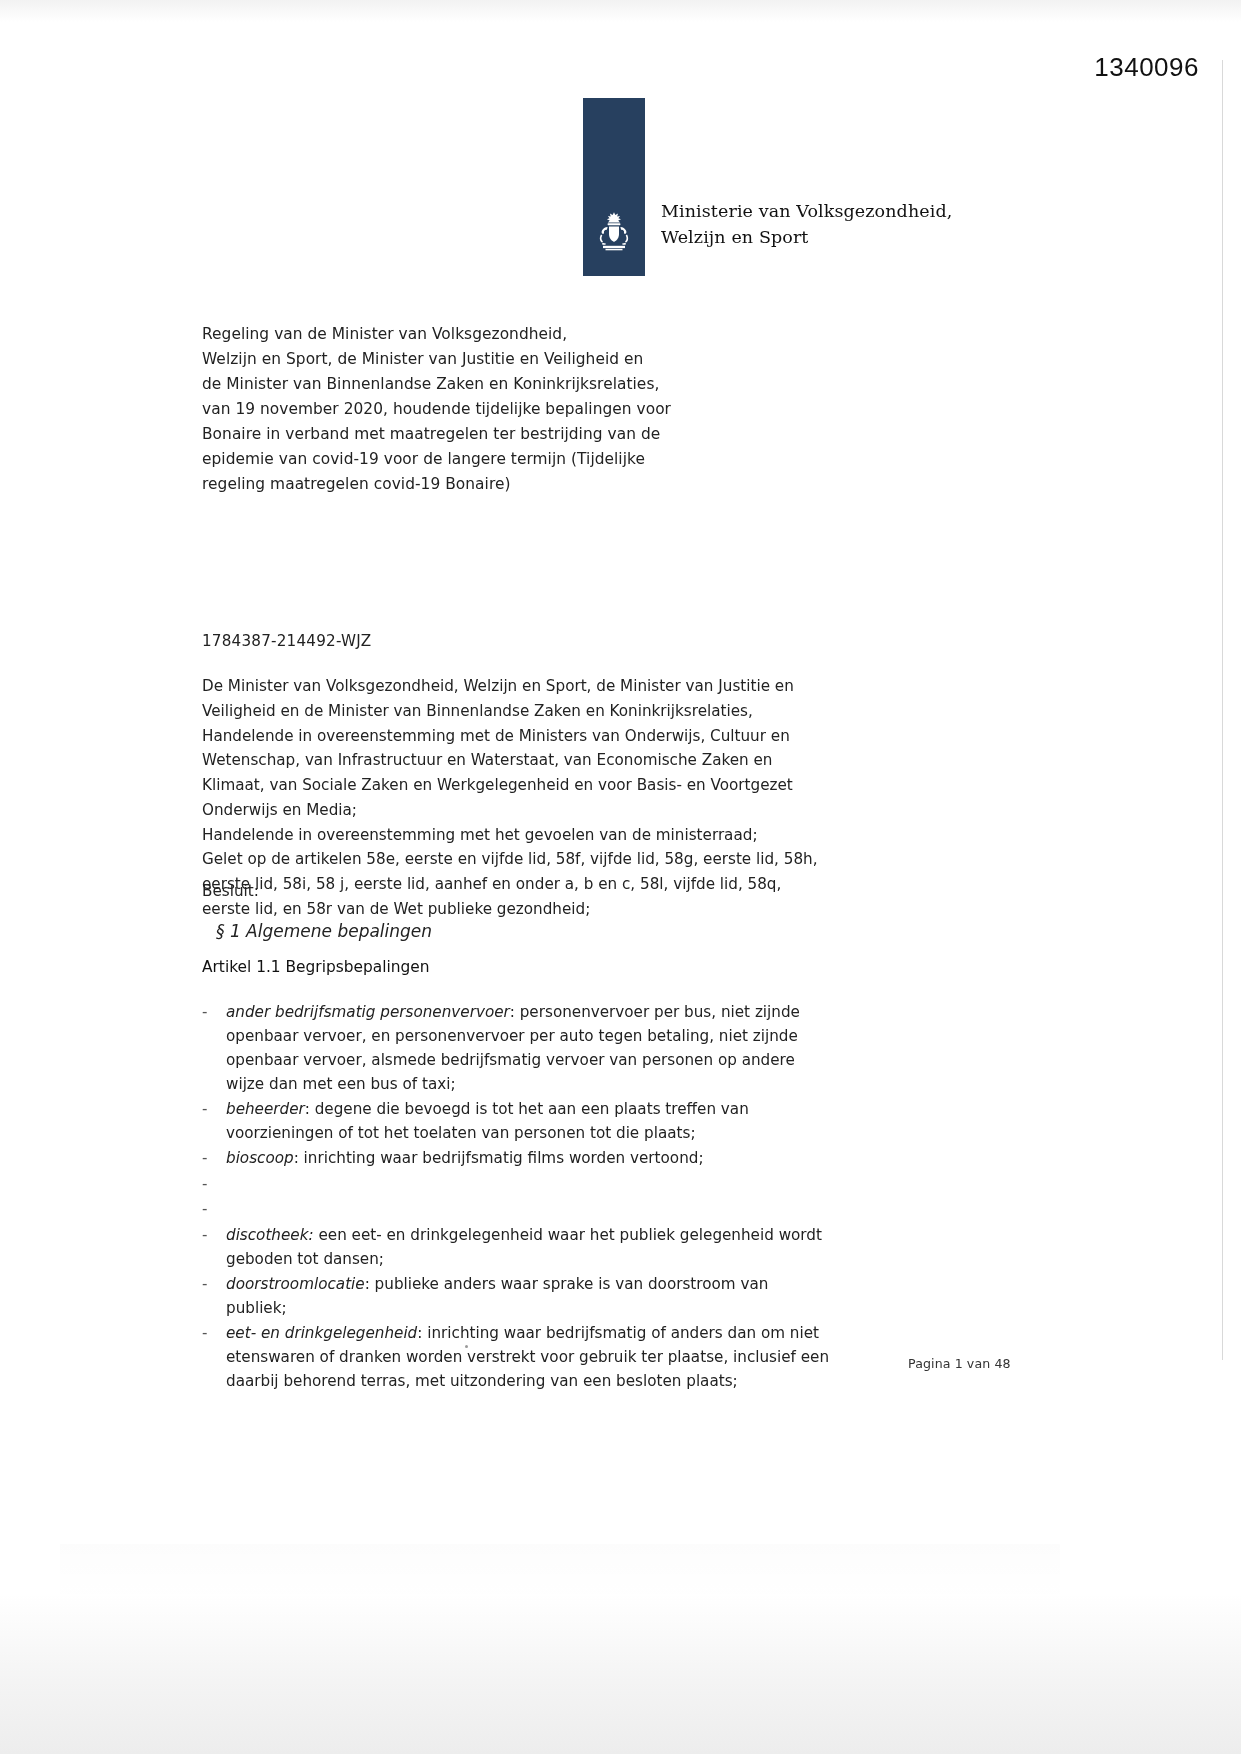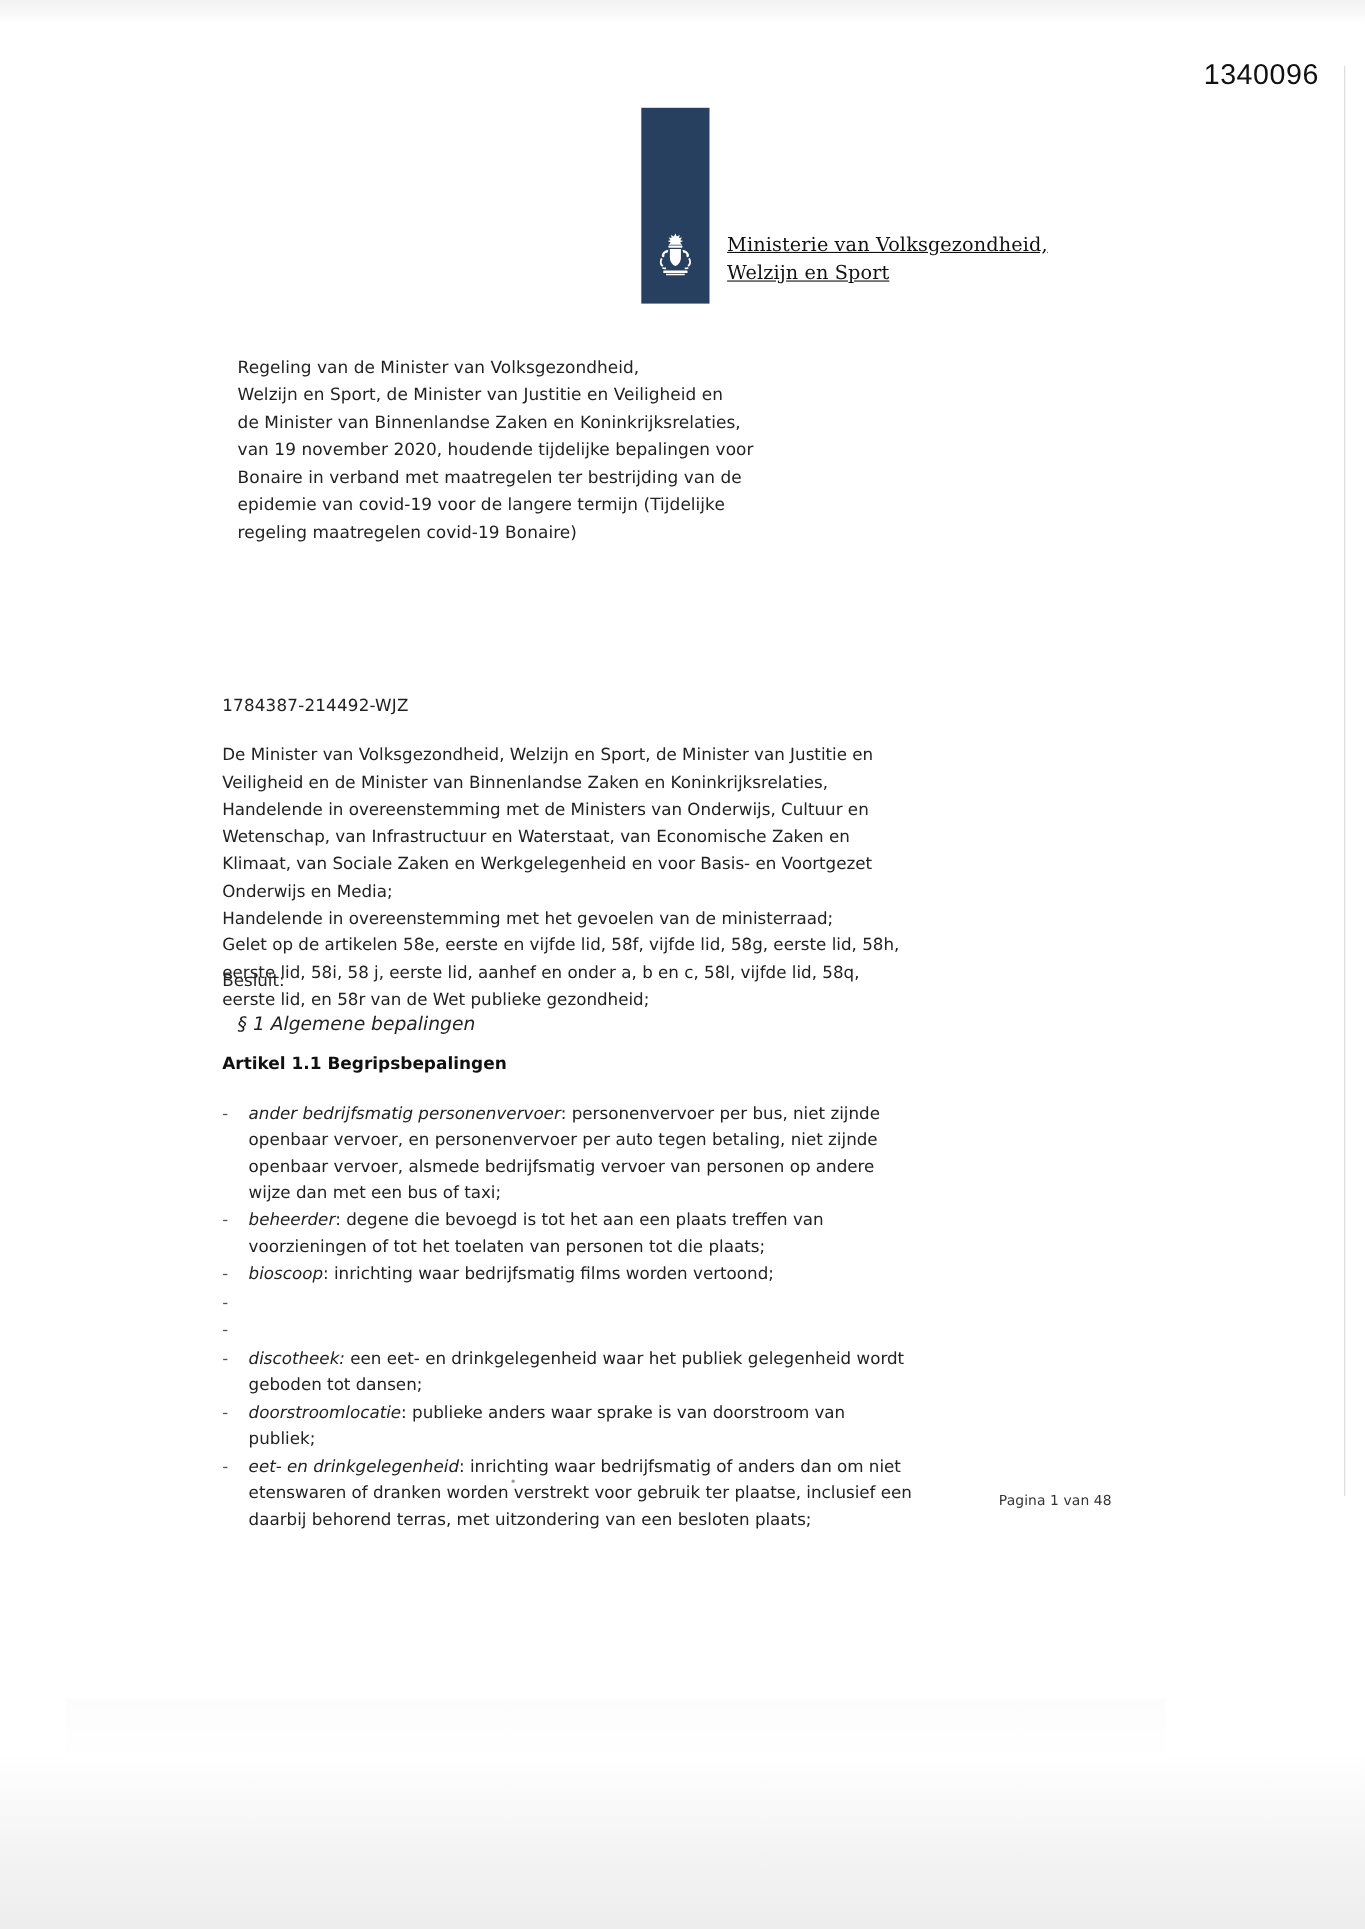--- a/index.html
+++ b/index.html
@@ -73,44 +73,42 @@
     align-items: flex-end;
     justify-content: center;
   }
   .coat-of-arms {
     margin-bottom: 22px;
     width: 48px;
     height: 44px;
   }
   .logo-text {
     margin-left: 16px;
-    margin-bottom: 14px;
+    margin-bottom: 26px;
     font-family: "DejaVu Serif", serif;
     font-size: 17.5px;
     line-height: 1.5;
     color: #111111;
     white-space: pre-line;
     letter-spacing: 0.1px;
-    text-decoration: underline;
   }
 
   
   .col {
     position: absolute;
     left: 202px;
     width: 860px;
   }
   .title-block {
     top: 322px;
     font-size: 15.4px;
     line-height: 1.62;
     color: #222222;
     white-space: pre-line;
     letter-spacing: 0.05px;
-    margin-left: 14px;
   }
   .ref-number {
     top: 632px;
     font-size: 15.2px;
     letter-spacing: 0.2px;
     color: #222222;
   }
   .preamble {
     top: 674px;
     font-size: 15.2px;
@@ -126,21 +124,21 @@
   .paragraph-heading {
     top: 921px;
     font-size: 17px;
     font-style: italic;
     color: #222222;
     margin-left: 14px;
   }
   .article-heading {
     top: 958px;
     font-size: 15.4px;
-    font-weight: bold;
+    font-weight: normal;
     color: #111111;
   }
   .article-intro {
     top: 980px;
     font-size: 15.2px;
     color: #222222;
   }
 
   
   .definitions {

